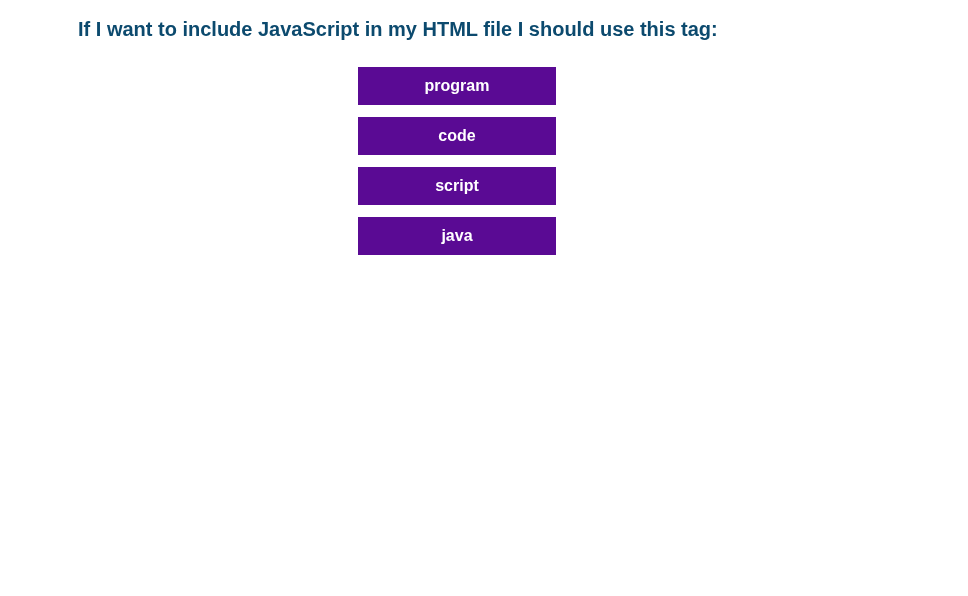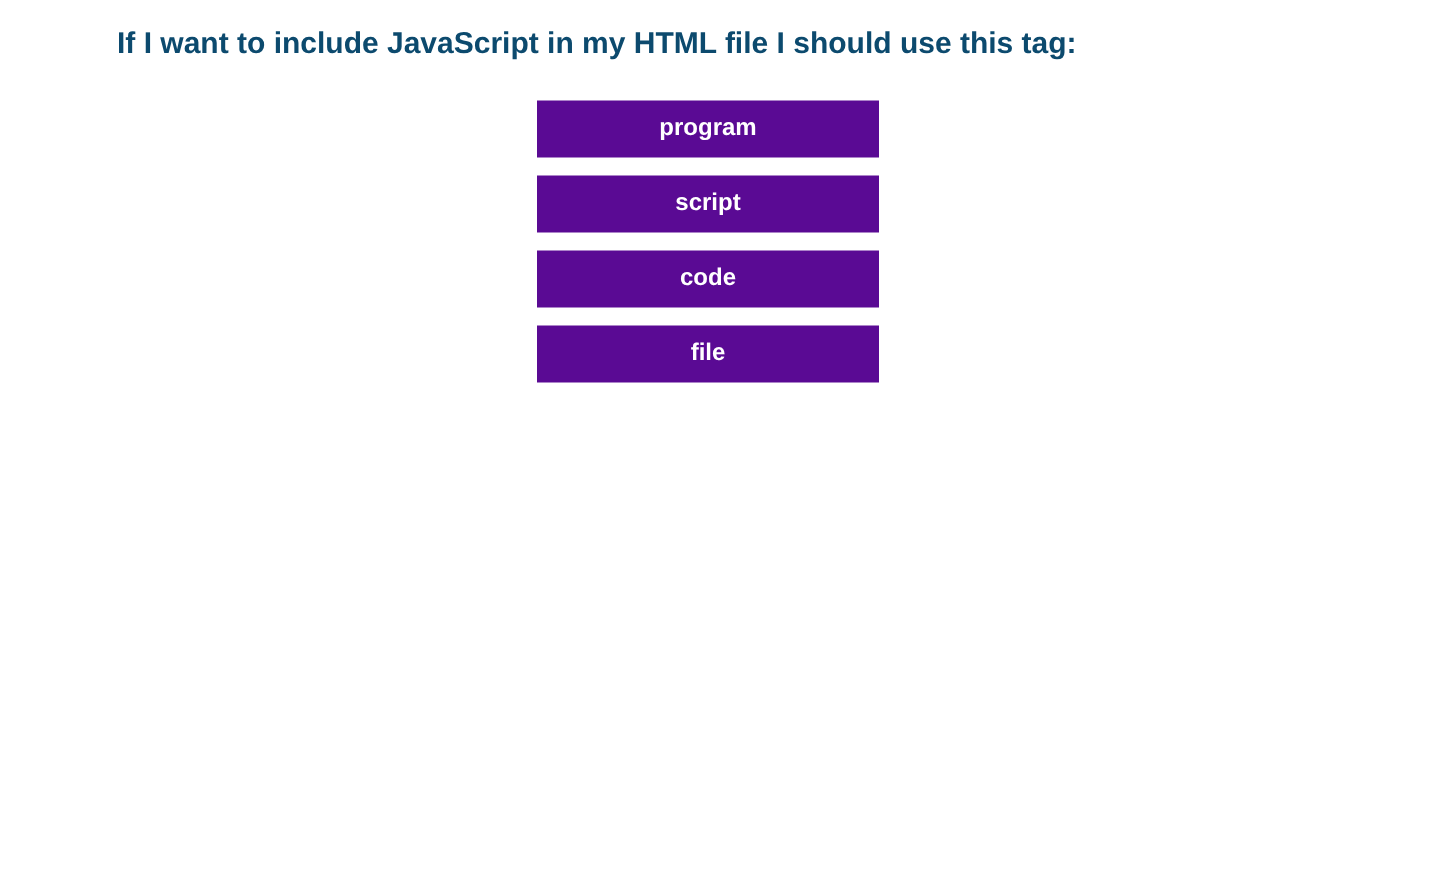--- a/index.html
+++ b/index.html
@@ -23,37 +23,37 @@
       margin-bottom: 26px;
     }
     .options {
       display: flex;
       flex-direction: column;
       align-items: flex-start;
       gap: 12px;
       padding-left: 358px;
     }
     .option-button {
-      width: 228px;
+      width: 198px;
       height: 38px;
       background: #5a0a94;
       color: #ffffff;
       border: none;
       font-family: "Trebuchet MS", "Lucida Grande", "Lucida Sans Unicode", sans-serif;
       font-size: 16px;
       font-weight: bold;
       cursor: pointer;
       display: flex;
       align-items: center;
       justify-content: center;
     }
   </style>
 </head>
 <body>
 
 <div class="question">If I want to include JavaScript in my HTML file I should use this tag:</div>
 
 <div class="options">
   <button class="option-button">program</button>
+  <button class="option-button">code</button>
   <button class="option-button">script</button>
-  <button class="option-button">code</button>
-  <button class="option-button">file</button>
+  <button class="option-button">java</button>
 </div>
 
 </body></html>

